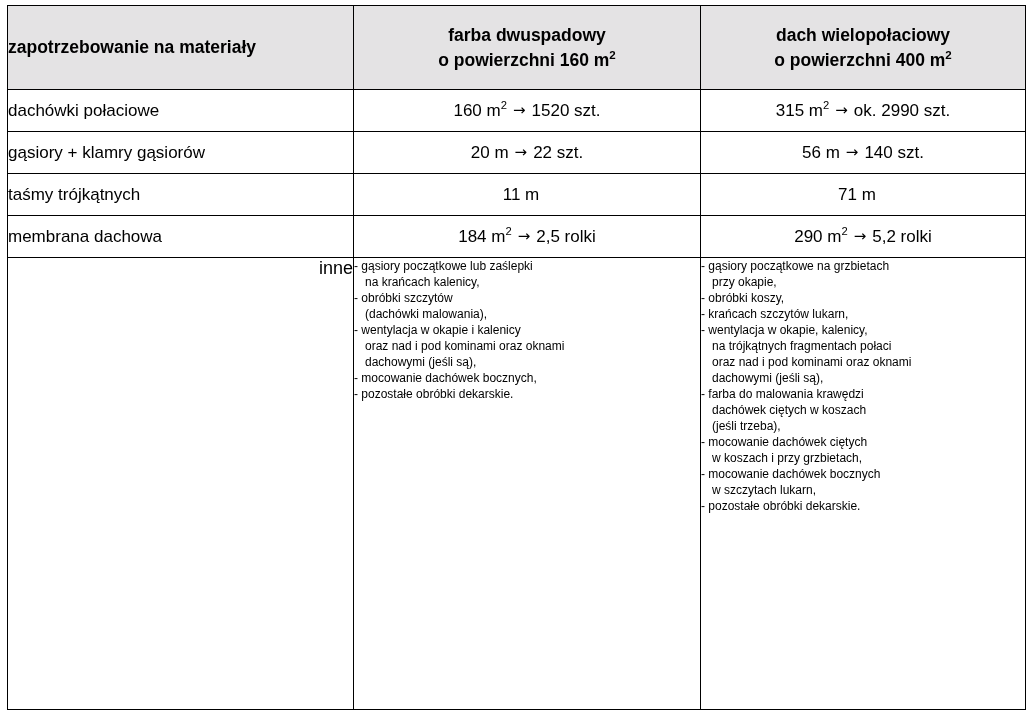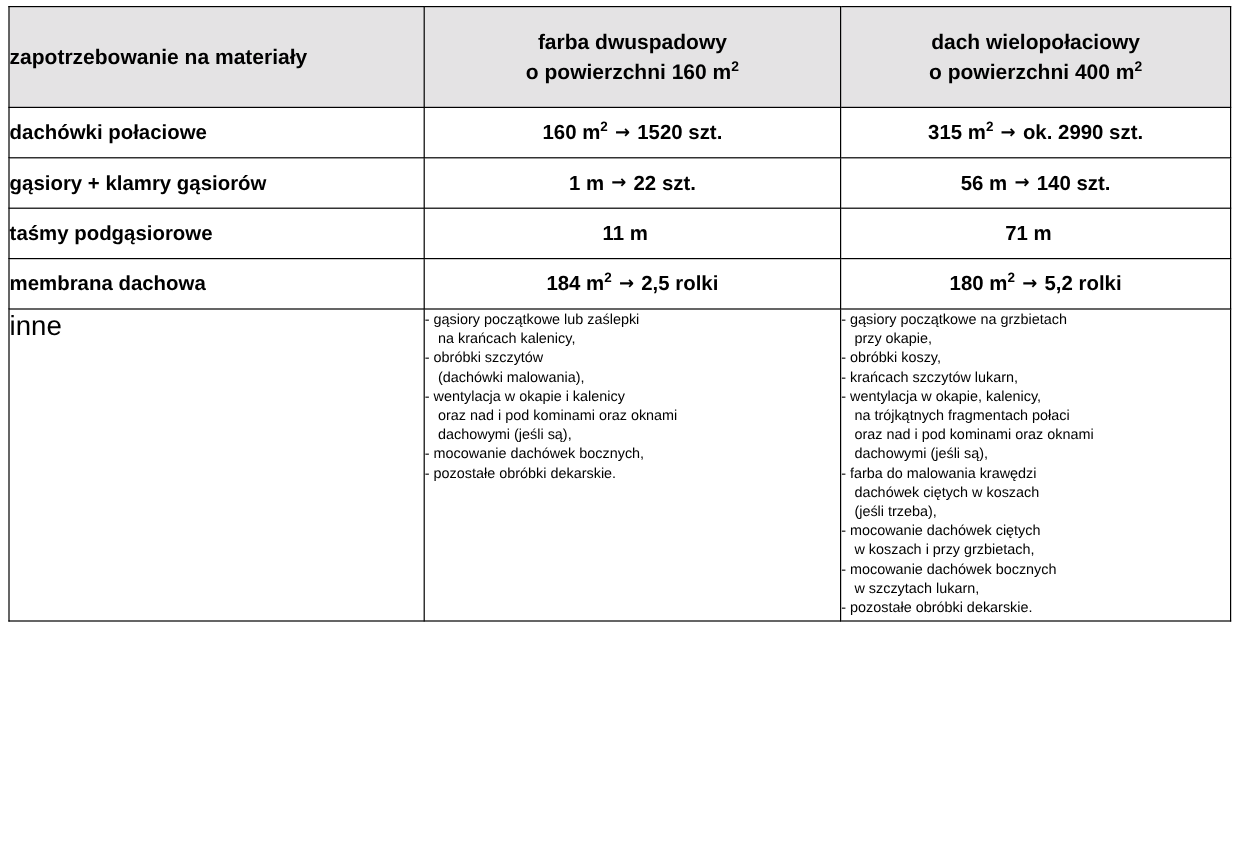--- a/index.html
+++ b/index.html
@@ -18,21 +18,21 @@
   .sheet {
     position: relative;
     width: 1033px;
     height: 716px;
     box-sizing: border-box;
     padding: 5px 8px 6px 7px;
   }
 
   table.material-table {
     width: 1018px;
-    height: 513px;
+    height: 705px;
     border-collapse: collapse;
     table-layout: fixed;
   }
 
   table.material-table td,
   table.material-table th {
     border: 1.4px solid #000000;
     vertical-align: middle;
     padding: 0;
   }
@@ -59,21 +59,20 @@
   .sup {
     font-size: 0.66em;
     vertical-align: super;
     line-height: 0;
   }
 
   
   tbody tr.data-row td {
     height: 41px;
     font-size: 17px;
-    font-weight: bold;
   }
   td.cell-label {
     text-align: left;
     padding-left: 14px;
     white-space: nowrap;
   }
   td.cell-value {
     text-align: center;
     white-space: nowrap;
   }
@@ -84,23 +83,23 @@
     position: relative;
     top: -1px;
   }
 
   
   tr.notes-row td {
     vertical-align: top;
   }
   td.notes-label {
     vertical-align: middle;
-    text-align: left;
+    text-align: right;
     padding-left: 14px;
-    font-size: 23px;
+    font-size: 18px;
   }
   td.notes-cell {
     padding: 14px 6px 10px 13px;
     font-size: 12px;
     line-height: 1.335;
   }
   ul.notes-list {
     list-style: none;
     margin: 0;
     padding: 0;
@@ -150,44 +149,44 @@
         </td>
         <td class="cell-value">
           <span>315 m</span><span class="sup">2</span><span class="arrow">→</span><span>ok. 2990 szt.</span>
         </td>
       </tr>
 
 
       <tr class="data-row">
         <td class="cell-label">gąsiory + klamry gąsiorów</td>
         <td class="cell-value">
-          <span>1 m</span><span class="sup"></span><span class="arrow">→</span><span>22 szt.</span>
+          <span>20 m</span><span class="sup"></span><span class="arrow">→</span><span>22 szt.</span>
         </td>
         <td class="cell-value">
           <span>56 m</span><span class="sup"></span><span class="arrow">→</span><span>140 szt.</span>
         </td>
       </tr>
 
       <tr class="data-row">
-        <td class="cell-label">taśmy podgąsiorowe</td>
+        <td class="cell-label">taśmy trójkątnych</td>
         <td class="cell-value">
           <span>11 m</span><span class="sup"></span><span class="arrow"></span><span></span>
         </td>
         <td class="cell-value">
           <span>71 m</span><span class="sup"></span><span class="arrow"></span><span></span>
         </td>
       </tr>
 
       <tr class="data-row">
         <td class="cell-label">membrana dachowa</td>
         <td class="cell-value">
           <span>184 m</span><span class="sup">2</span><span class="arrow">→</span><span>2,5 rolki</span>
         </td>
         <td class="cell-value">
-          <span>180 m</span><span class="sup">2</span><span class="arrow">→</span><span>5,2 rolki</span>
+          <span>290 m</span><span class="sup">2</span><span class="arrow">→</span><span>5,2 rolki</span>
         </td>
       </tr>
 
       <tr class="notes-row">
         <td class="notes-label">inne</td>
         <td class="notes-cell">
           <ul class="notes-list">
             <li>- gąsiory początkowe lub zaślepki
   na krańcach kalenicy,</li>
             <li>- obróbki szczytów

